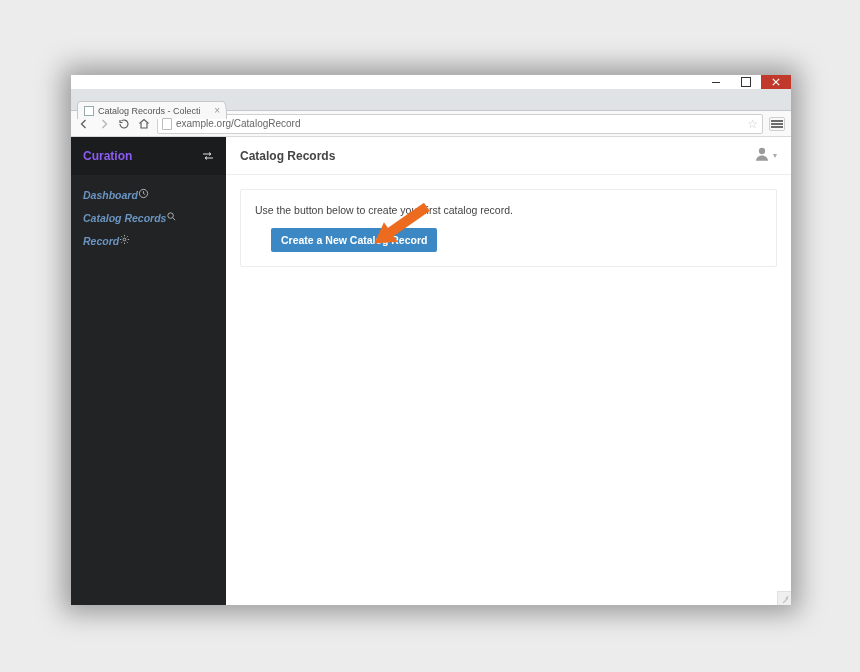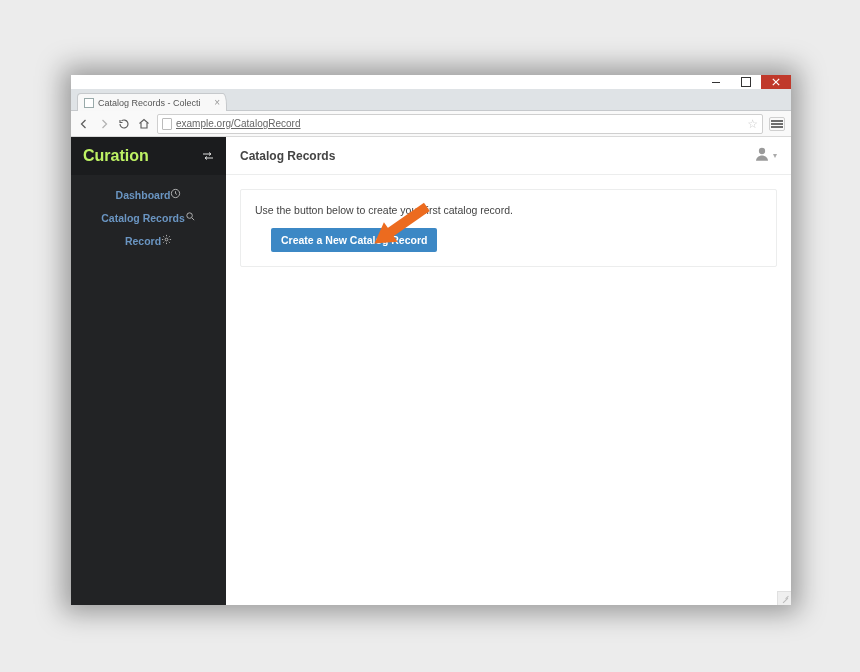--- a/index.html
+++ b/index.html
@@ -25,54 +25,54 @@
   .os-btn { width:30px; height:14px; display:flex; align-items:center; justify-content:center; font-size:9px; color:#333;}
   .os-btn.min::before{content:"";display:block;width:8px;height:1px;background:#333;}
   .os-btn.max{ }
   .os-btn.max::before{content:"";display:block;width:8px;height:8px;border:1px solid #333;}
   .os-btn.close{ background:#c0392b;}
   .os-btn.close svg{width:8px;height:8px;}
 
   
   .tab-strip { height:22px; background:#dfe3e6; position:relative; border-bottom:1px solid #c6c9cc;}
   .tab {
-    position:absolute; left:6px; top:4px; height:18px; width:150px;
+    position:absolute; left:6px; top:12px; height:18px; width:150px;
     background:#f8f8f8;
     border:1px solid #c6c9cc; border-bottom:none;
     border-top-left-radius:4px; border-top-right-radius:4px 12px;
     font-size:9px; color:#555; display:flex; align-items:center; padding:0 6px;
     transform:skewX(0deg);
   }
   .tab .favicon{width:10px;height:10px;border:1px solid #9aa;background:#fff;margin-right:4px;flex:none;}
   .tab .title{white-space:nowrap;overflow:hidden;text-overflow:clip;flex:1;}
   .tab .tab-close{margin-left:4px;color:#999;font-size:10px;line-height:1;}
 
   
   .nav-bar { height:26px; background:#f9f9f9; border-bottom:1px solid #d9d9d9; display:flex; align-items:center; padding:0 6px; gap:6px;}
   .nav-ico{width:14px;height:14px;display:flex;align-items:center;justify-content:center;color:#6d6d6d;}
   .nav-ico svg{width:12px;height:12px;}
   .omnibox{flex:1;display:flex;align-items:center;height:20px;border:1px solid #cfcfcf;border-radius:2px;background:#fff;padding:0 4px;gap:4px;}
   .omnibox .page-ico{width:10px;height:12px;border:1px solid #bbb;border-radius:1px;position:relative;}
-  .omnibox .url{font-size:10px;color:#666;white-space:nowrap;text-decoration:underline;}
+  .omnibox .url{font-size:10px;color:#666;white-space:nowrap;}
   .omnibox .star{margin-left:auto;color:#ccc;font-size:12px;}
   .hamb{width:16px;height:14px;display:flex;flex-direction:column;justify-content:space-between;padding:2px 1px;border:1px solid #cfcfcf;border-radius:2px;}
   .hamb span{height:2px;background:#6d6d6d;display:block;}
 
   
   .app {
     position:relative;
     display:flex;
     height:calc(100% - 14px - 22px - 26px);
   }
   .sidebar{width:155px;background:#222325;color:#e6e7e9;display:flex;flex-direction:column;}
   .side-header{height:38px;display:flex;align-items:center;justify-content:space-between;padding:0 12px;background:#1b1c1e;}
-  .side-header .brand{font-weight:bold;font-size:16px;color:#bef264;}
+  .side-header .brand{font-weight:bold;font-size:12px;color:#8b5cf6;}
   .side-header .swap-ico svg{width:12px;height:10px;color:#ddd;}
   .side-items{padding:8px 0;}
-  .side-item{display:flex;align-items:center;justify-content:center;padding:5px 12px;color:#6a95c2;font-size:10.5px;font-weight:600;}
+  .side-item{display:flex;align-items:center;justify-content:flex-start;padding:5px 12px;color:#6a95c2;font-size:10.5px;font-weight:600;font-style:italic;}
   .side-item .side-ico{color:#bababa;}
   .side-item .side-ico svg{width:11px;height:11px;}
 
   .main{flex:1;background:#fff;display:flex;flex-direction:column;}
   .main-header{height:38px;display:flex;align-items:center;padding:0 14px;border-bottom:1px solid #eceded;}
   .page-title{font-size:12px;font-weight:600;color:#444;}
   .user-menu{margin-left:auto;display:flex;align-items:center;gap:2px;color:#888;}
   .user-menu svg{width:18px;height:18px;}
   .user-menu .caret{font-size:8px;color:#aaa;}
 

